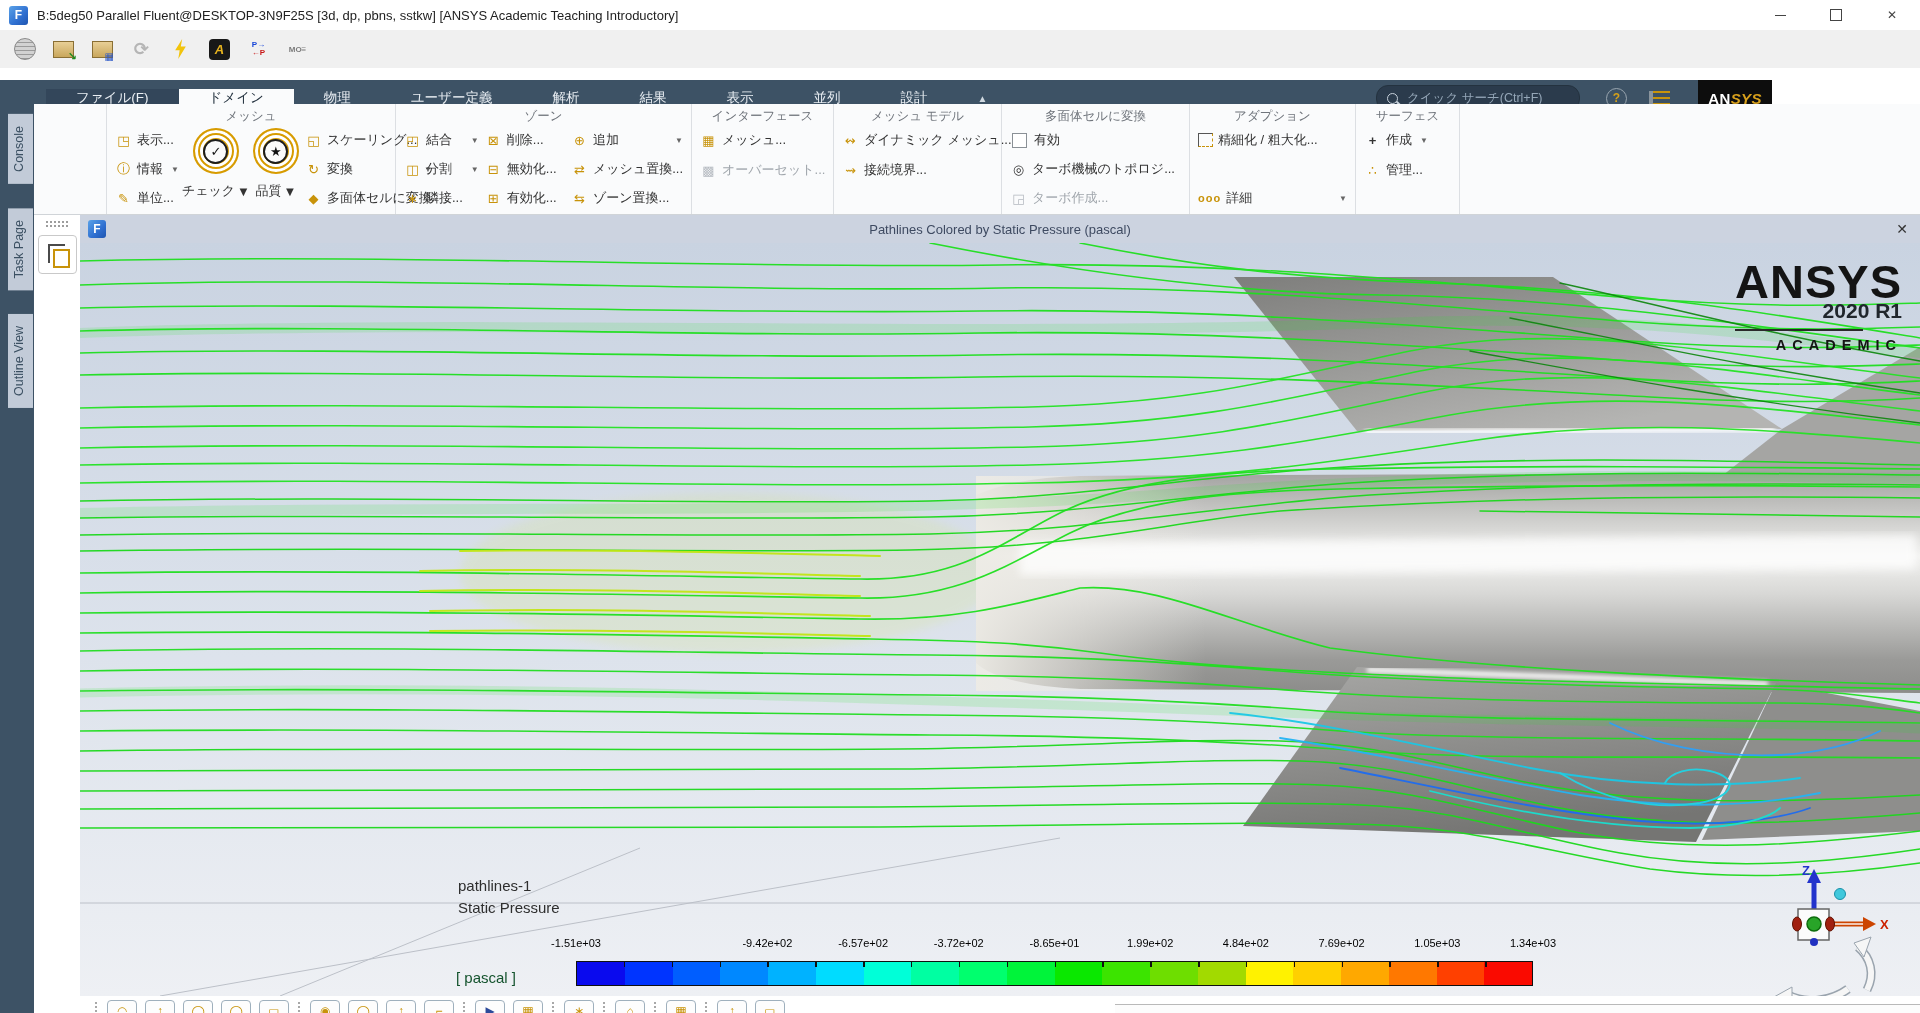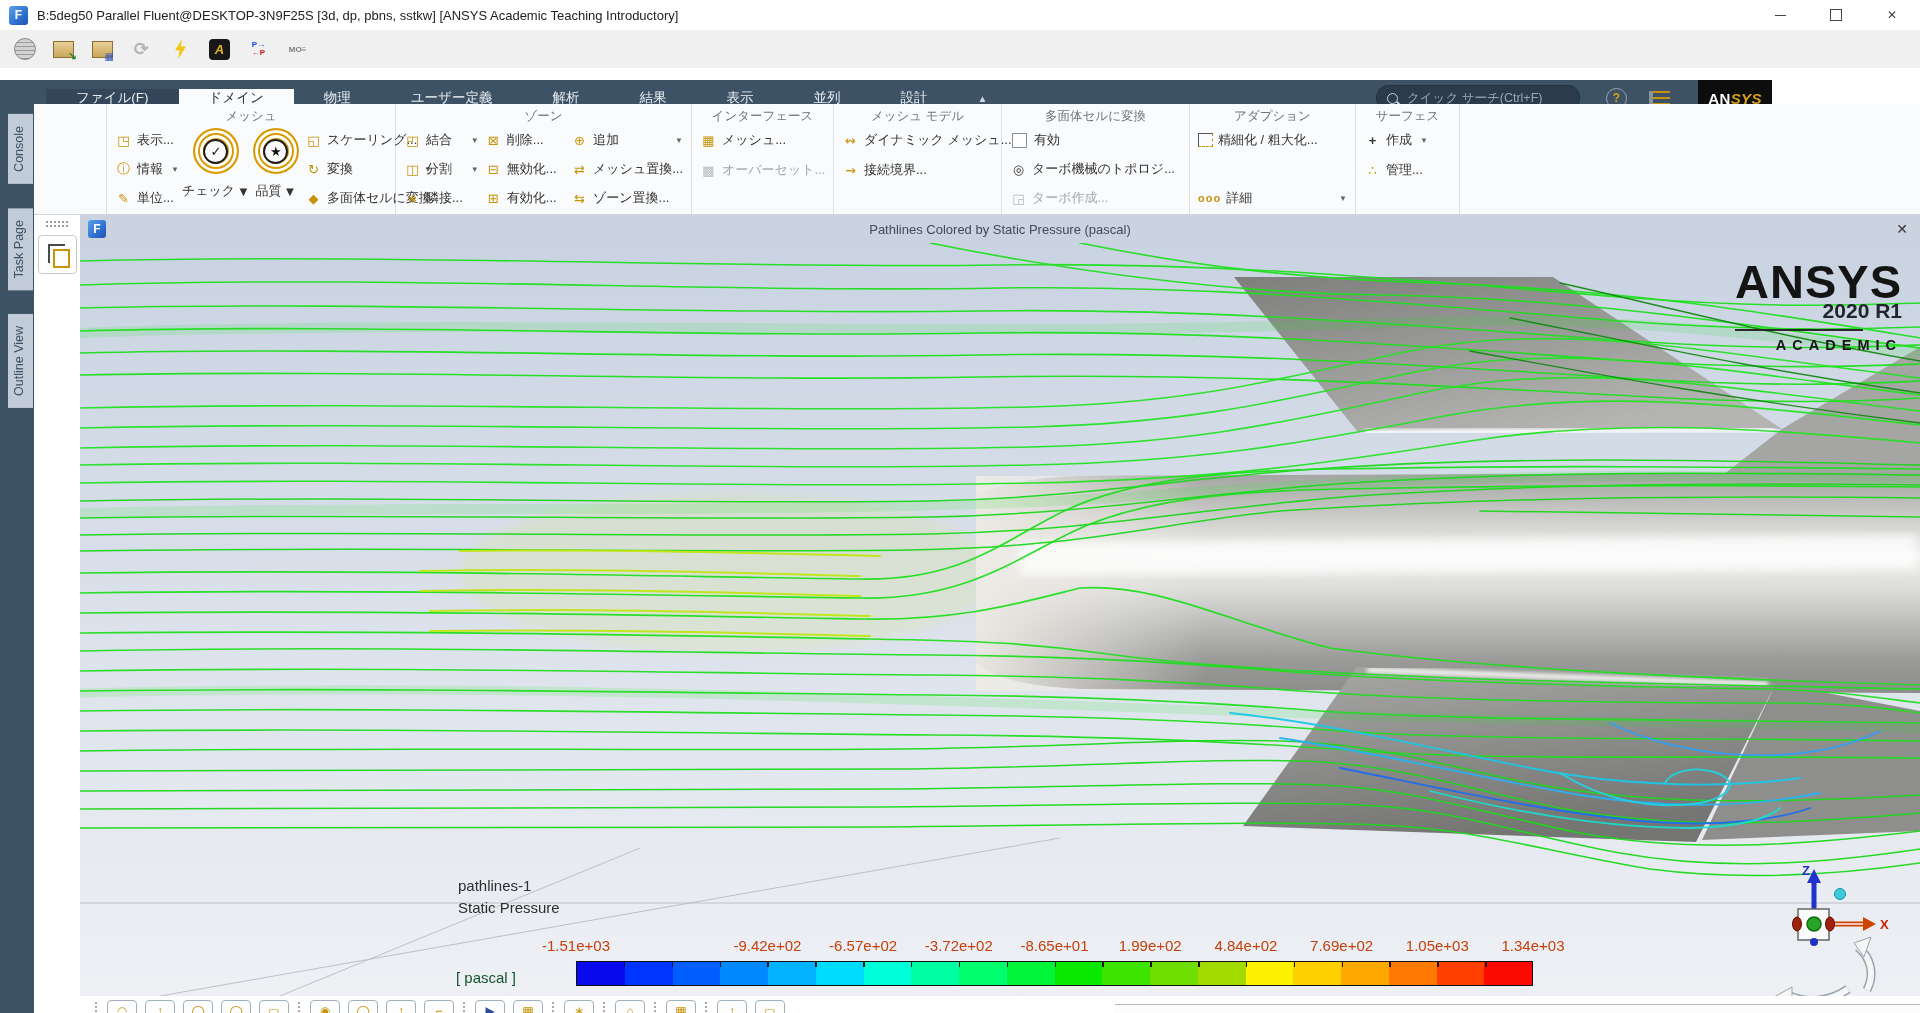--- a/index.html
+++ b/index.html
@@ -101,21 +101,21 @@
   .gfxtitle .fluent-ico{width:18px;height:18px;margin-left:8px;}
   .gfxcaption{position:absolute;left:0;right:0;text-align:center;font-size:13px;color:#3e4a61;}
   .gfxclose{margin-left:auto;margin-right:12px;color:#333;font-size:14px;z-index:2;}
   .viewport{position:absolute;left:80px;top:243px;width:1840px;height:753px;overflow:hidden;}
   .viewport svg{position:absolute;left:0;top:0;}
   
   .leg-name{position:absolute;left:378px;top:634px;font-size:15px;color:#2e2e2e;}
   .leg-field{position:absolute;left:378px;top:656px;font-size:15px;color:#2e2e2e;}
   .leg-unit{position:absolute;left:376px;top:726px;font-size:15px;color:#14532d;}
   .tickwrap{position:absolute;left:496px;top:694px;width:957px;height:18px;}
-  .tickwrap span{position:absolute;transform:translateX(-50%);font-size:15px;color:#c2410c;white-space:nowrap;}
+  .tickwrap span{position:absolute;transform:translateX(-50%);font-size:11px;color:#000000;white-space:nowrap;}
   .colorbar{position:absolute;left:496px;top:718px;width:957px;height:25px;border:1px solid #101010;
             display:flex;box-sizing:border-box;}
   .colorbar div{flex:1;}
   .notch{position:absolute;top:718px;width:1.5px;height:6px;background:#101010;}
   
   .vlogo{position:absolute;right:18px;top:22px;text-align:right;color:#141414;}
   .vlogo .l1{font-size:47px;font-weight:900;letter-spacing:1px;line-height:34px;}
   .vlogo .l2{font-size:21px;font-weight:bold;color:#20262c;line-height:24px;}
   .vlogo .rule{height:2px;background:#2a2a2a;margin:6px 0 6px 0;width:128px;}
   .vlogo .l3{font-size:14.5px;letter-spacing:6px;font-weight:600;}

